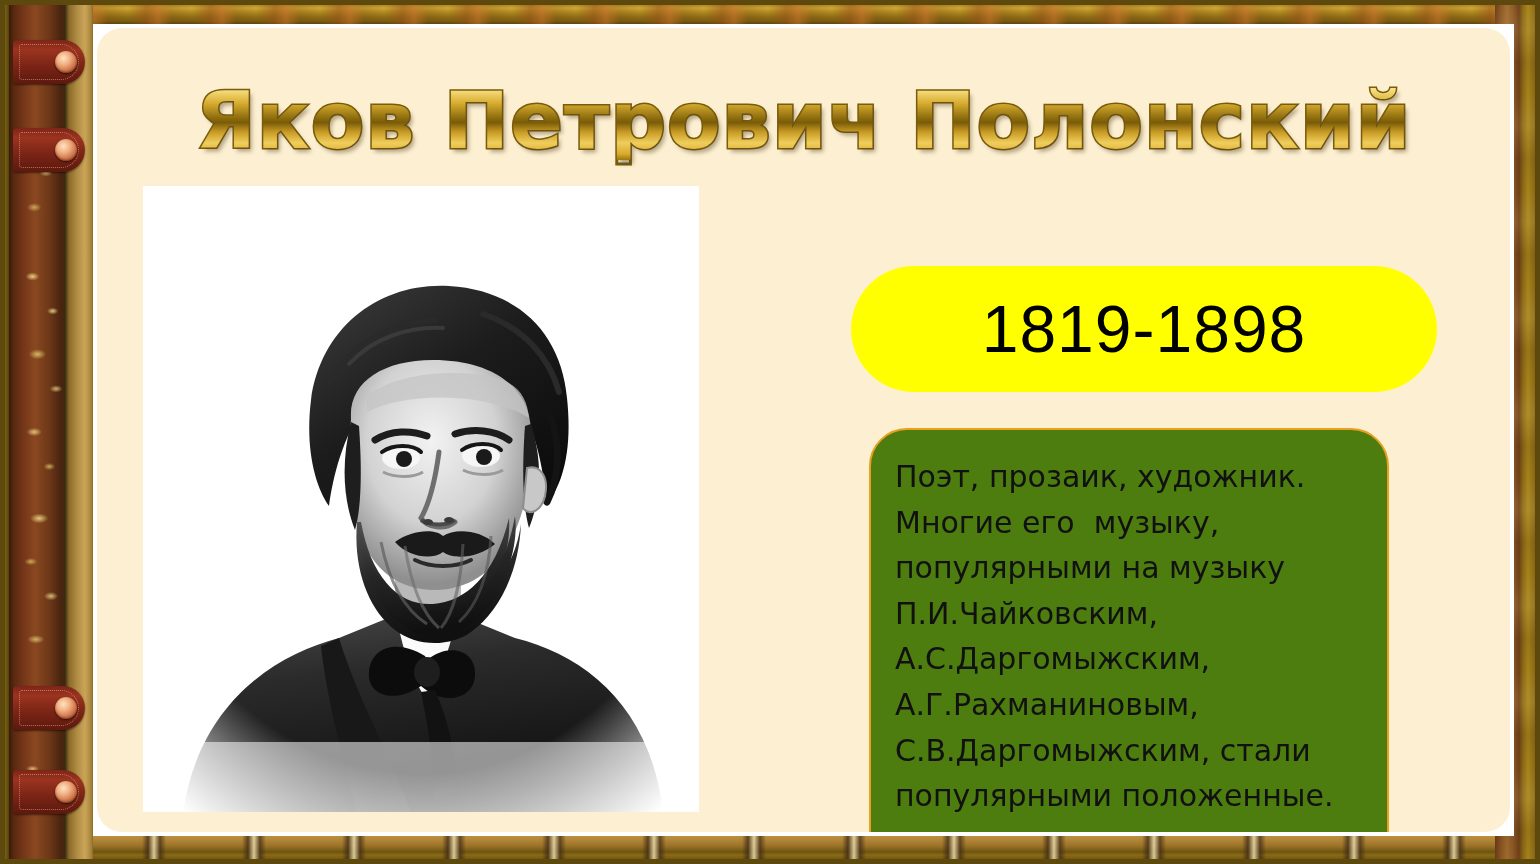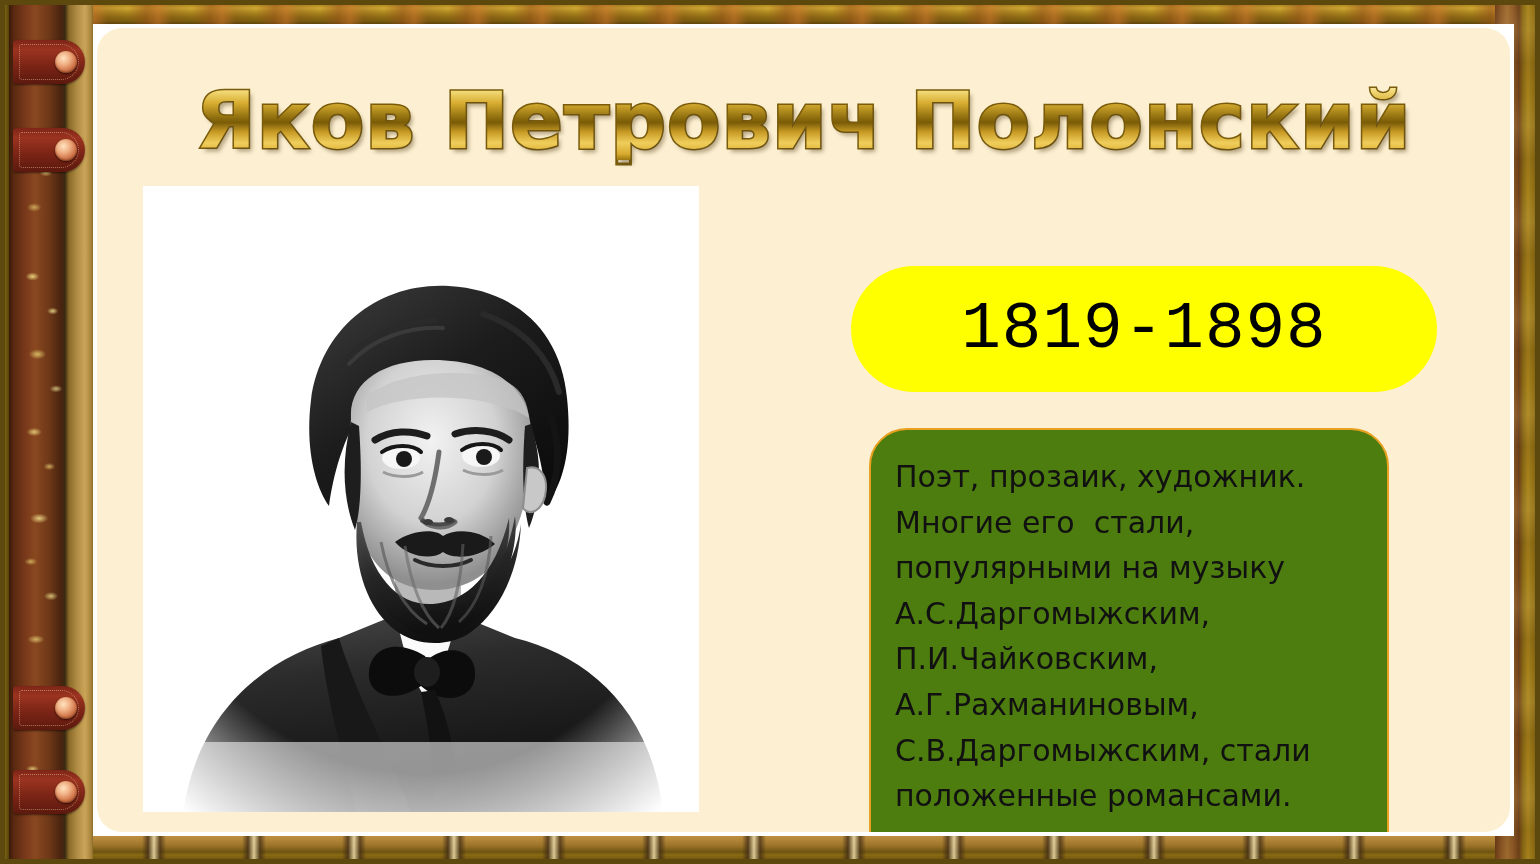--- a/index.html
+++ b/index.html
@@ -254,21 +254,21 @@
     position: absolute;
     left: 754px;
     top: 238px;
     width: 586px;
     height: 126px;
     background: #ffff00;
     border-radius: 63px;
     display: flex;
     align-items: center;
     justify-content: center;
-    font-family: Liberation Mono, monospace;
+    font-family: Liberation Sans, sans-serif;
     font-size: 66px;
     color: #000000;
     letter-spacing: 1px;
   }
 
   
   .infobox {
     position: absolute;
     left: 772px;
     top: 400px;
@@ -456,23 +456,23 @@
         <rect x="0" y="556" width="556" height="70" fill="#ffffff" opacity="0.55"></rect>
       </svg>
     </div>
 
     <div class="years">
       <span>1819-1898</span>
     </div>
 
     <div class="infobox">
       <p>Поэт, прозаик, художник.</p>
-      <p>Многие его  стали,</p>
+      <p>Многие его  музыку,</p>
       <p>популярными на музыку</p>
+      <p>П.И.Чайковским,</p>
       <p>А.С.Даргомыжским,</p>
-      <p>П.И.Чайковским,</p>
       <p>А.Г.Рахманиновым,</p>
       <p>С.В.Даргомыжским, стали</p>
-      <p>положенные романсами.</p>
+      <p>популярными положенные.</p>
     </div>
 
   </div>
 </div>
 
 </body></html>

